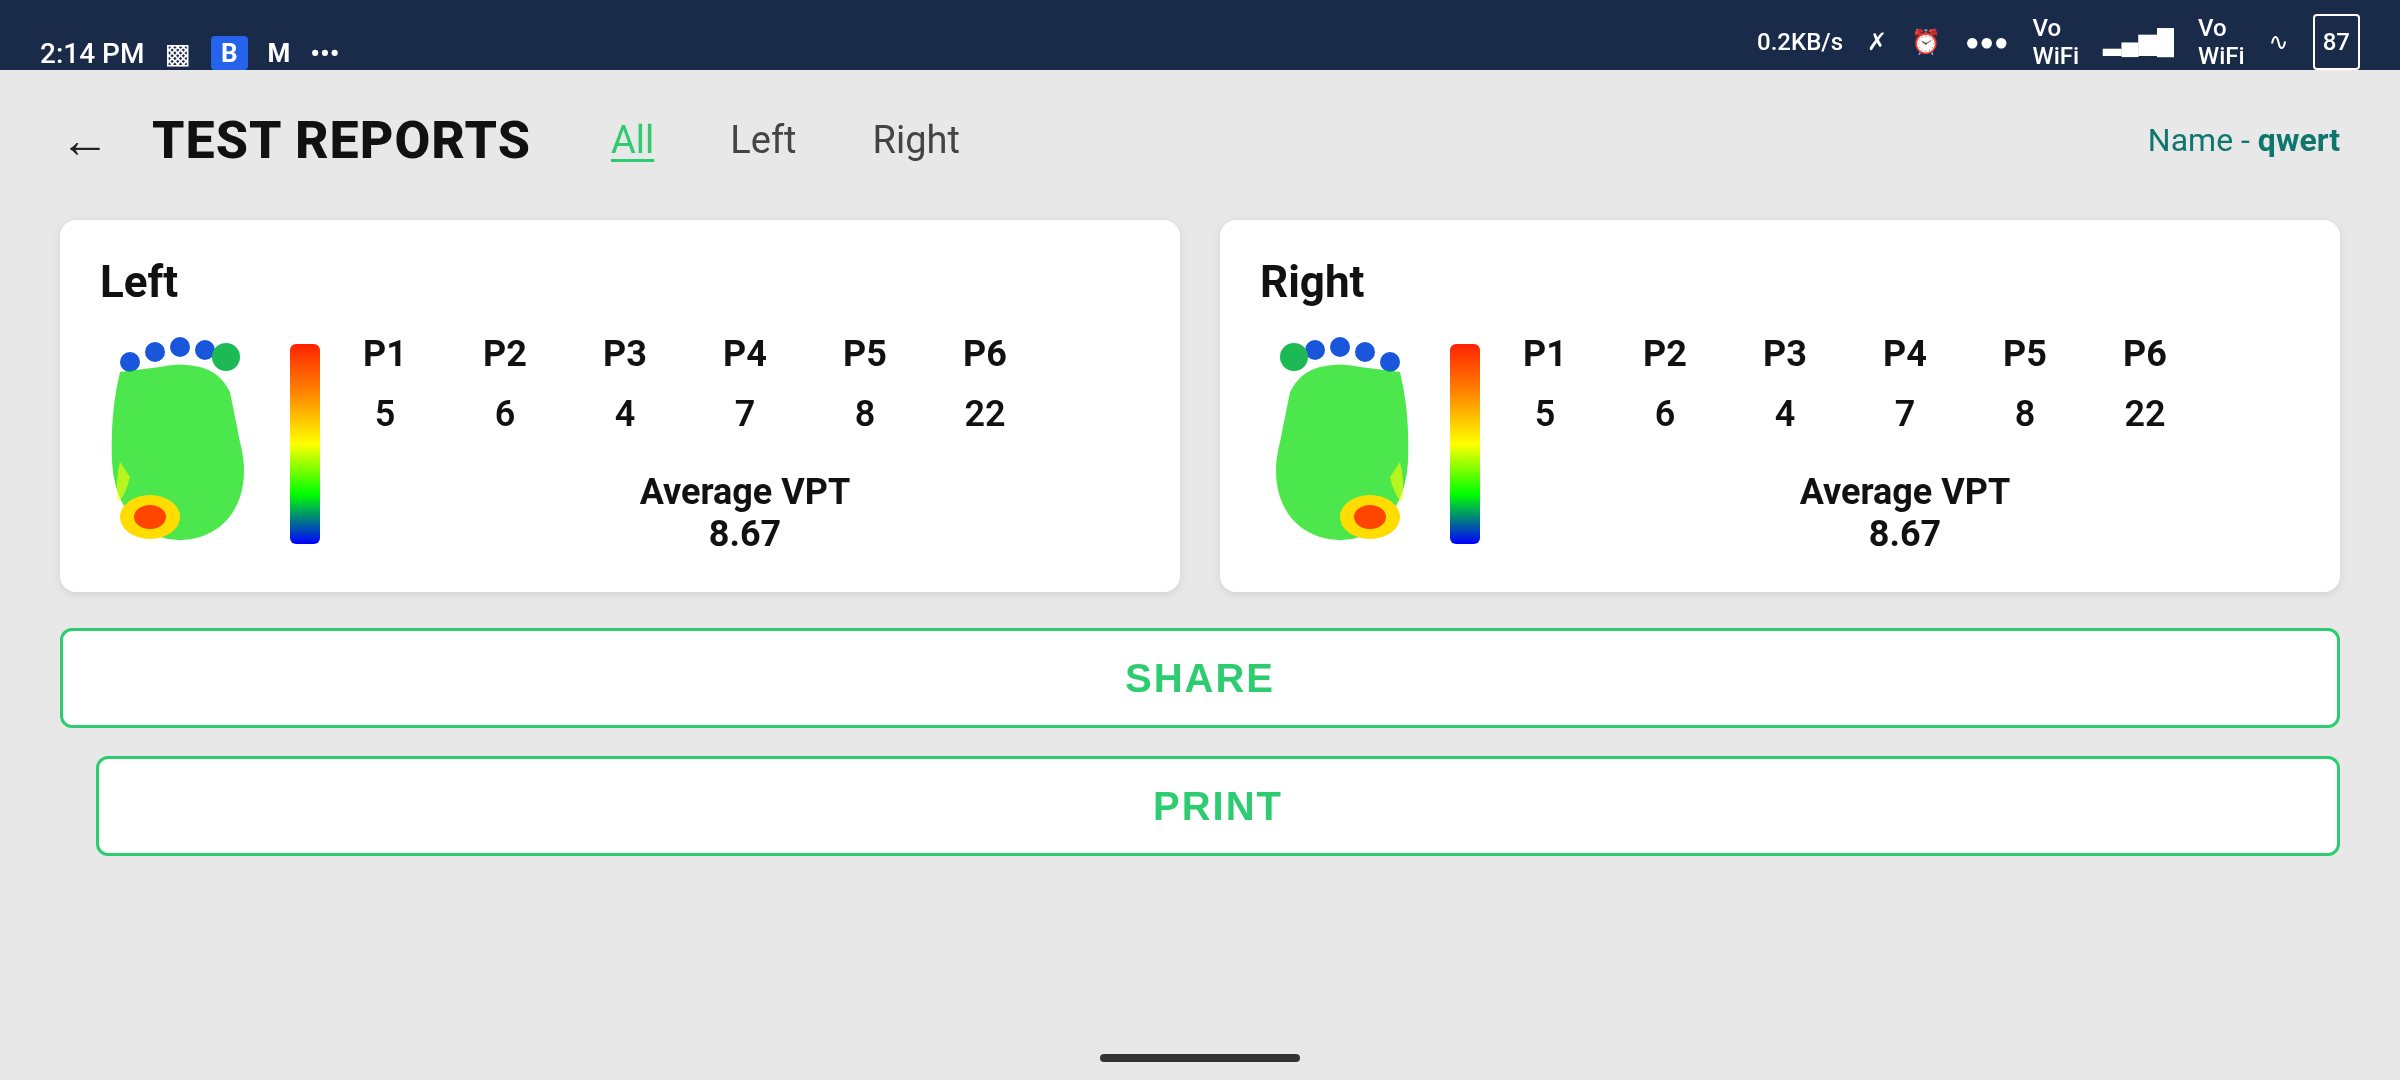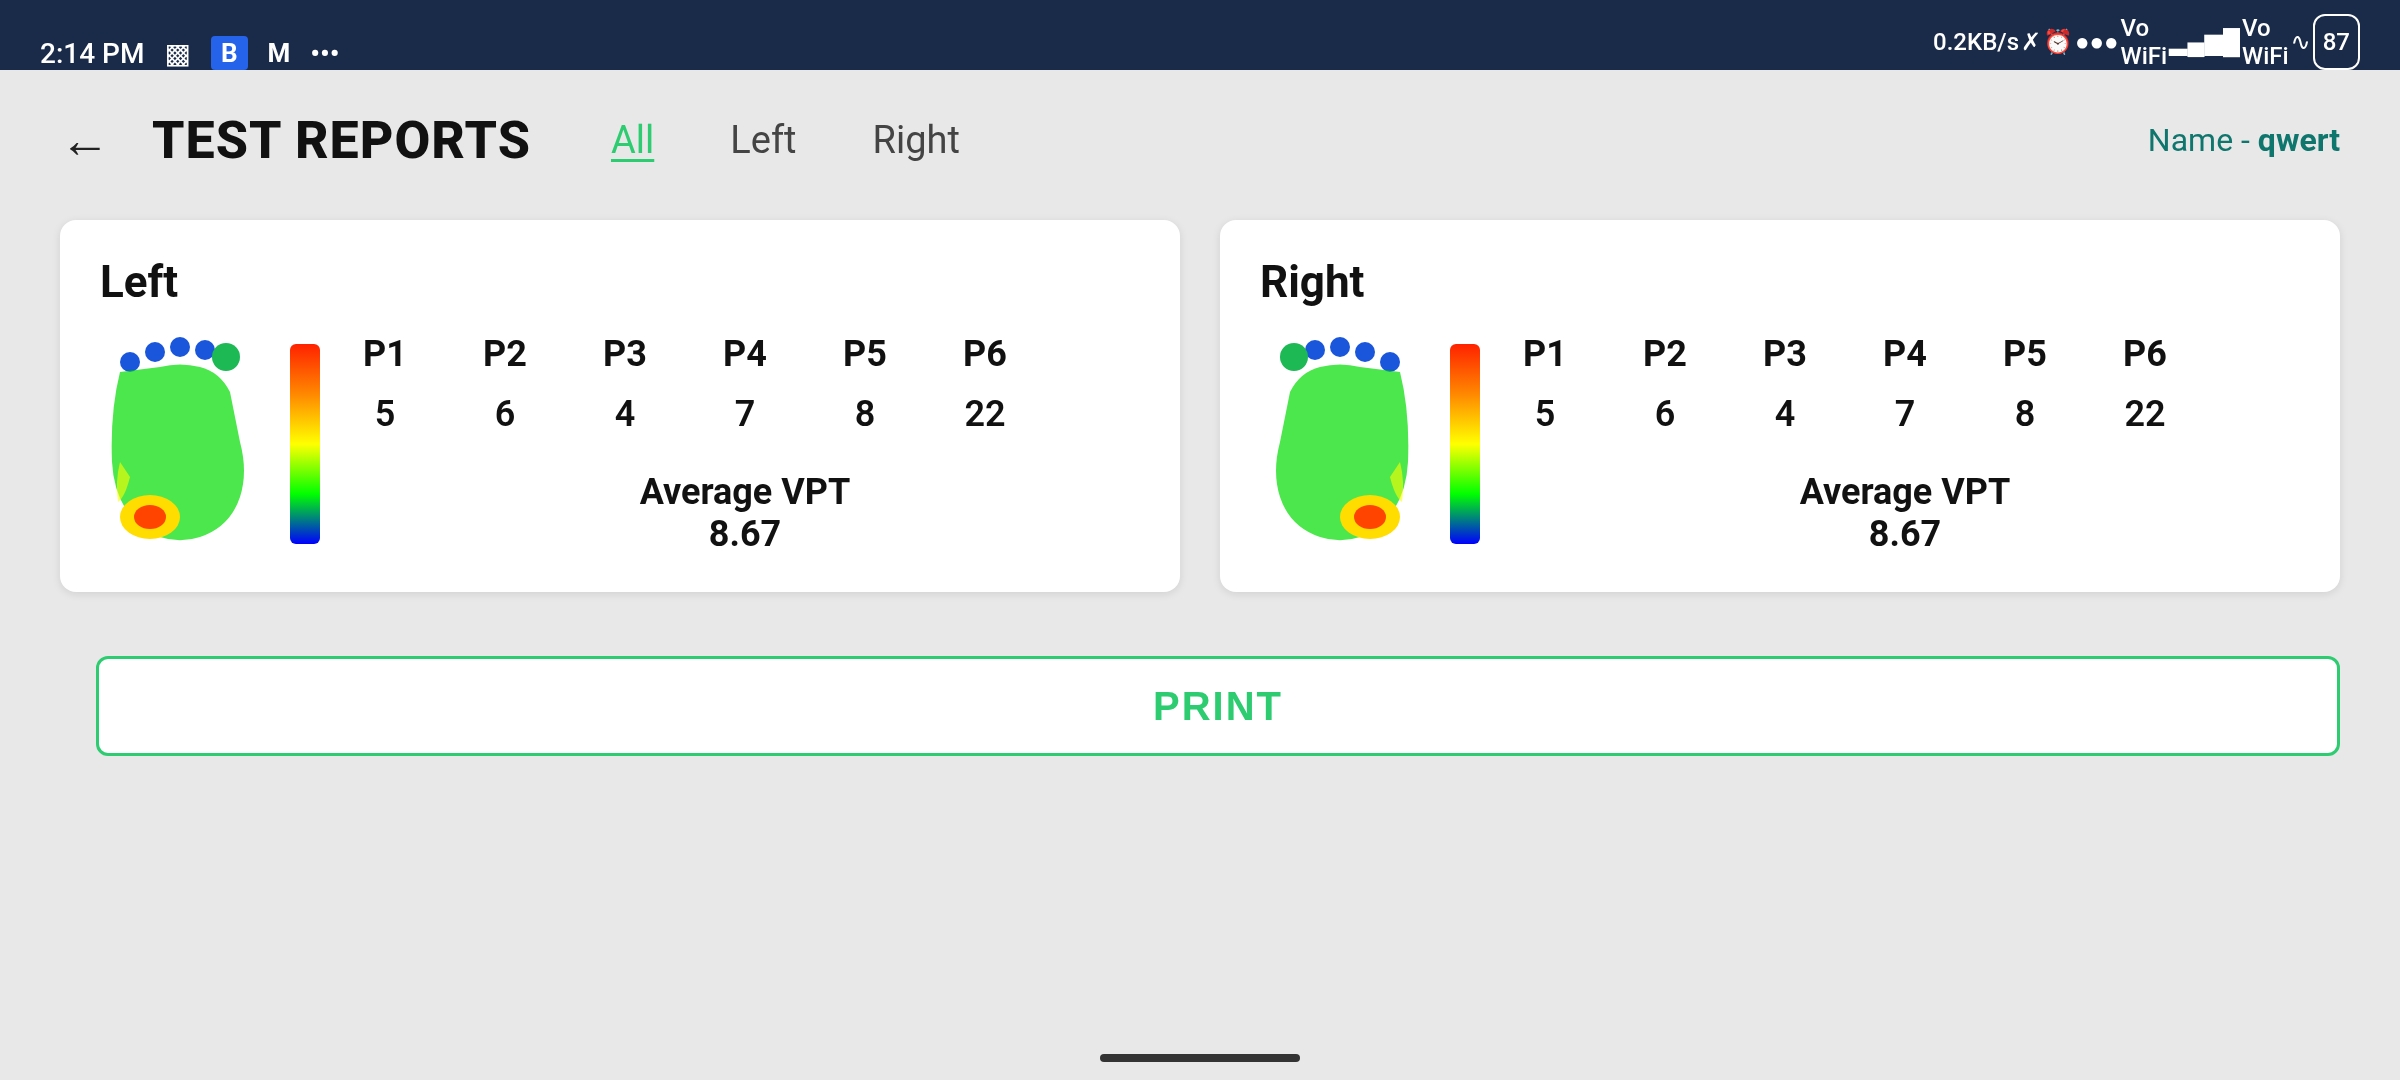--- a/index.html
+++ b/index.html
@@ -28,21 +28,21 @@
 
     .status-left {
       display: flex;
       align-items: center;
       gap: 20px;
     }
 
     .status-right {
       display: flex;
       align-items: center;
-      gap: 2px;
+      gap: 24px;
       font-size: 24px;
     }
 
     
     .main-content {
       width: 100%;
       height: calc(100% - 70px);
       background: #e8e8e8;
       padding: 30px 60px;
     }
@@ -230,21 +230,21 @@
   </div>
   <div class="status-right">
     <span>0.2KB/s</span>
     <span>✗</span>
     <span>⏰</span>
     <span>●●●</span>
     <span>Vo<br>WiFi</span>
     <span>▂▄▆█</span>
     <span>Vo<br>WiFi</span>
     <span>∿</span>
-    <span style="border:2px solid white;padding:12px 8px;border-radius:12px;">
+    <span style="border:2px solid white;padding:12px 8px;border-radius:4px;">
       <span>87</span>
     </span>
   </div>
 </div>
 
 <div class="main-content">
 
   <div class="header">
     <span class="back-btn">←</span>
     <span class="page-title">TEST REPORTS</span>
@@ -356,20 +356,21 @@
             <div class="avg-label">Average VPT</div>
             <div class="avg-value">8.67</div>
           </div>
         </div>
       </div>
     </div>
 
   </div>
 
   <div class="buttons-row-1">
+    <button class="btn">SHARE</button>
   </div>
 
   <div class="buttons-row-2">
     <button class="btn btn-full">PRINT</button>
   </div>
 
 </div>
 
 <div class="bottom-bar"></div>
 

